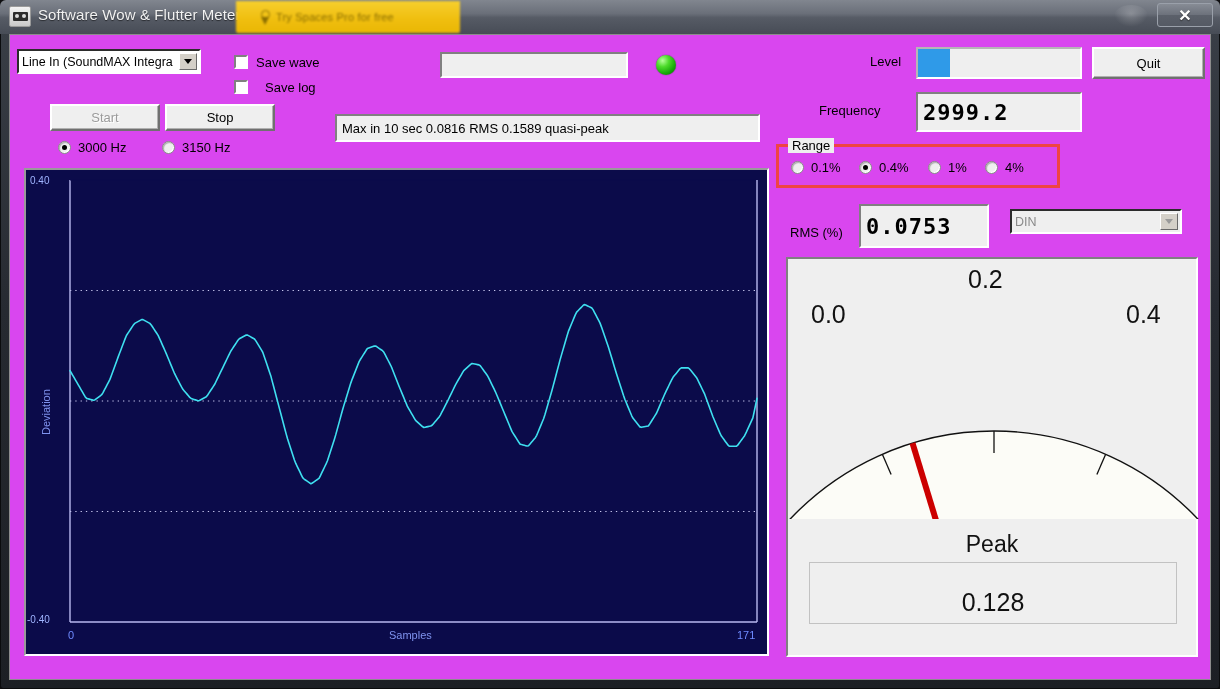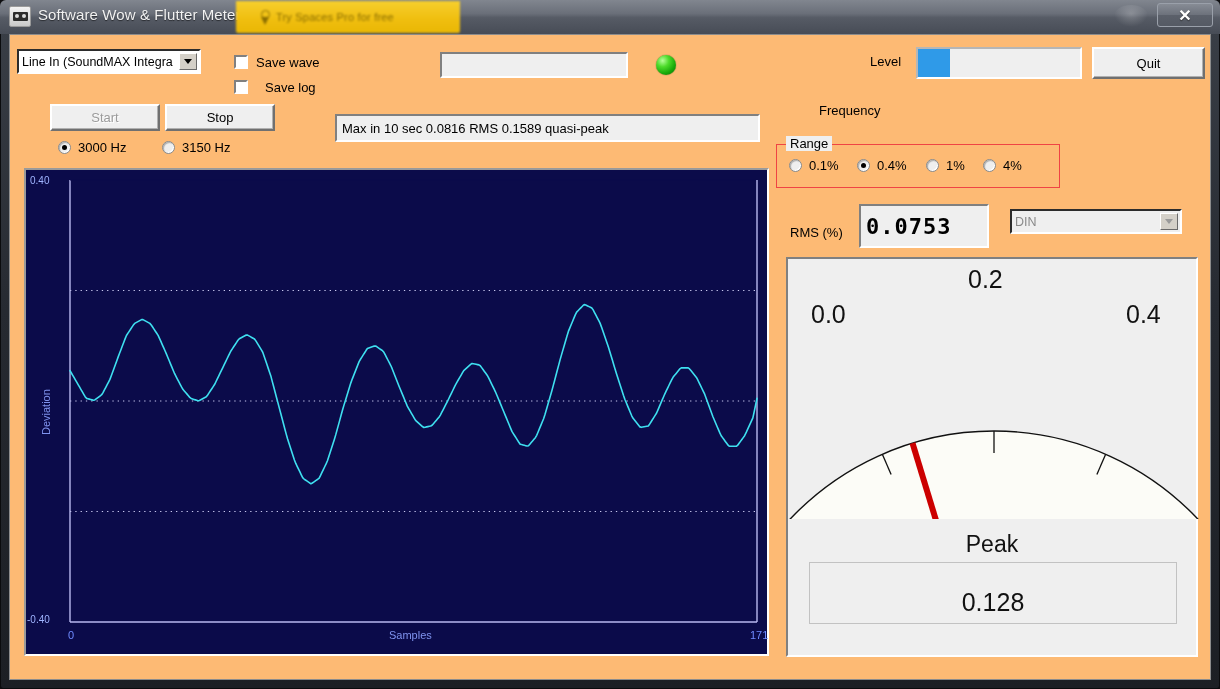--- a/index.html
+++ b/index.html
@@ -100,21 +100,21 @@
   .win-orb {
     position: absolute; right: 72px; top: 5px;
     width: 34px; height: 22px; border-radius: 50%;
     background: radial-gradient(ellipse at 50% 40%, rgba(255,255,255,.22), rgba(255,255,255,0) 70%);
   }
 
   
   .client {
     position: absolute; left: 9px; top: 34px;
     width: 1202px; height: 646px;
-    background: #fdba74;
+    background: #d946ef;
     border: 1px solid #8c8c8c;
   }
 
   
   .lbl { font-size: 13px; color: #000; font-family: "Liberation Sans", sans-serif; }
 
   .combo {
     position: absolute;
     background: #ffffff;
     border: 2px inset #dcdcdc;
@@ -190,21 +190,21 @@
     position: relative; cursor: pointer;
   }
   .rdo.on::after {
     content: ""; position: absolute; left: 3px; top: 3px;
     width: 5px; height: 5px; border-radius: 50%; background: #000;
   }
 
   
   .groupbox {
     position: absolute;
-    border: 1px solid #ef4444;
+    border: 3px solid #ef4444;
   }
   .groupbox > .gtitle {
     position: absolute; left: 9px; top: -9px;
     background: #efefef; padding: 0 4px;
     font-size: 13px; color: #000;
   }
 
   
   .led {
     position: absolute; width: 20px; height: 20px; border-radius: 50%;
@@ -335,32 +335,35 @@
         <line id="axis-left" x1="44" y1="10" x2="44" y2="452" stroke="#b9b9f0" stroke-width="1.4"></line>
         <line id="axis-bottom" x1="44" y1="452" x2="731" y2="452" stroke="#b9b9f0" stroke-width="1.4"></line>
         <line id="axis-top" x1="44" y1="10" x2="731" y2="10" stroke="#0b0b4a" stroke-width="1"></line>
         <line id="axis-right" x1="731" y1="10" x2="731" y2="452" stroke="#b9b9f0" stroke-width="1.4"></line>
         <polyline id="chart-line" fill="none" stroke="#3fe0f0" stroke-width="1.6" stroke-linejoin="round" stroke-linecap="round" points="44.00,200.61 45.38,202.98 46.75,205.35 48.13,207.71 49.51,210.08 50.88,212.45 52.26,214.81 53.64,217.18 55.01,219.55 56.39,221.91 57.77,224.28 59.14,226.65 60.52,228.36 61.90,228.74 63.27,229.12 64.65,229.50 66.03,229.88 67.40,230.25 68.78,229.94 70.16,228.89 71.54,227.85 72.91,226.81 74.29,225.77 75.67,224.73 77.04,222.63 78.42,219.98 79.80,217.33 81.17,214.68 82.55,212.03 83.93,209.38 85.30,205.80 86.68,202.01 88.06,198.23 89.43,194.44 90.81,190.65 92.19,186.87 93.56,183.27 94.94,179.67 96.32,176.07 97.69,172.47 99.07,168.88 100.45,165.50 101.82,163.42 103.20,161.34 104.58,159.25 105.95,157.17 107.33,155.09 108.71,153.42 110.08,152.66 111.46,151.90 112.84,151.14 114.21,150.39 115.59,149.63 116.97,149.59 118.34,150.35 119.72,151.10 121.10,151.86 122.47,152.62 123.85,153.38 125.23,154.98 126.61,157.06 127.98,159.14 129.36,161.23 130.74,163.31 132.11,165.39 133.49,168.31 134.87,171.43 136.24,174.56 137.62,177.68 139.00,180.80 140.37,183.93 141.75,187.23 143.13,190.55 144.50,193.86 145.88,197.17 147.26,200.49 148.63,203.72 150.01,206.37 151.39,209.02 152.76,211.67 154.14,214.32 155.52,216.97 156.89,219.32 158.27,220.92 159.65,222.53 161.02,224.14 162.40,225.75 163.78,227.36 165.15,228.45 166.53,228.93 167.91,229.40 169.28,229.87 170.66,230.35 172.04,230.82 173.41,230.53 174.79,229.77 176.17,229.02 177.55,228.26 178.92,227.50 180.30,226.74 181.68,224.95 183.05,222.87 184.43,220.78 185.81,218.70 187.18,216.62 188.56,214.53 189.94,211.73 191.31,208.89 192.69,206.05 194.07,203.21 195.44,200.37 196.82,197.53 198.20,194.69 199.57,191.85 200.95,189.01 202.33,186.17 203.70,183.33 205.08,180.70 206.46,178.62 207.83,176.54 209.21,174.45 210.59,172.37 211.96,170.29 213.34,168.79 214.72,168.03 216.09,167.27 217.47,166.52 218.85,165.76 220.22,165.00 221.60,165.16 222.98,165.91 224.35,166.67 225.73,167.43 227.11,168.19 228.48,168.94 229.86,170.86 231.24,173.13 232.62,175.40 233.99,177.68 235.37,179.95 236.75,182.22 238.12,186.17 239.50,190.24 240.88,194.31 242.25,198.38 243.63,202.45 245.01,206.62 246.38,211.83 247.76,217.04 249.14,222.24 250.51,227.45 251.89,232.66 253.27,237.86 254.64,243.07 256.02,248.28 257.40,253.48 258.77,258.69 260.15,263.90 261.53,268.71 262.90,272.97 264.28,277.23 265.66,281.49 267.03,285.75 268.41,290.01 269.79,293.44 271.16,296.28 272.54,299.12 273.92,301.96 275.29,304.80 276.67,307.64 278.05,309.06 279.42,310.01 280.80,310.95 282.18,311.90 283.56,312.85 284.93,313.79 286.31,313.01 287.69,312.06 289.06,311.12 290.44,310.17 291.82,309.22 293.19,308.13 294.57,305.29 295.95,302.45 297.32,299.61 298.70,296.77 300.08,293.93 301.45,290.75 302.83,286.49 304.21,282.23 305.58,277.97 306.96,273.71 308.34,269.45 309.71,264.89 311.09,259.87 312.47,254.85 313.84,249.84 315.22,244.82 316.60,239.80 317.97,235.11 319.35,230.66 320.73,226.21 322.10,221.76 323.48,217.31 324.86,212.86 326.23,209.10 327.61,205.60 328.99,202.10 330.36,198.59 331.74,195.09 333.12,191.59 334.49,189.27 335.87,187.09 337.25,184.92 338.63,182.74 340.00,180.56 341.38,178.48 342.76,178.01 344.13,177.54 345.51,177.06 346.89,176.59 348.26,176.12 349.64,175.96 351.02,176.91 352.39,177.85 353.77,178.80 355.15,179.75 356.52,180.69 357.90,182.30 359.28,184.95 360.65,187.60 362.03,190.25 363.41,192.90 364.78,195.55 366.16,198.67 367.54,202.17 368.91,205.68 370.29,209.18 371.67,212.68 373.04,216.18 374.42,219.55 375.80,222.86 377.17,226.18 378.55,229.49 379.93,232.80 381.30,236.12 382.68,238.60 384.06,240.97 385.43,243.33 386.81,245.70 388.19,248.07 389.57,250.39 390.94,251.62 392.32,252.85 393.70,254.08 395.07,255.31 396.45,256.54 397.83,257.46 399.20,257.18 400.58,256.89 401.96,256.61 403.33,256.33 404.71,256.04 406.09,255.27 407.46,253.66 408.84,252.05 410.22,250.44 411.59,248.83 412.97,247.22 414.35,245.06 415.72,242.41 417.10,239.76 418.48,237.11 419.85,234.46 421.23,231.81 422.61,229.02 423.98,226.18 425.36,223.34 426.74,220.50 428.11,217.66 429.49,214.82 430.87,212.39 432.24,210.02 433.62,207.66 435.00,205.29 436.37,202.92 437.75,200.58 439.13,199.35 440.51,198.12 441.88,196.89 443.26,195.66 444.64,194.43 446.01,193.48 447.39,193.77 448.77,194.05 450.14,194.34 451.52,194.62 452.90,194.90 454.27,195.75 455.65,197.65 457.03,199.54 458.40,201.43 459.78,203.33 461.16,205.22 462.53,207.60 463.91,210.44 465.29,213.28 466.66,216.12 468.04,218.96 469.42,221.80 470.79,224.96 472.17,228.27 473.55,231.59 474.92,234.90 476.30,238.21 477.68,241.53 479.05,244.84 480.43,248.15 481.81,251.47 483.18,254.78 484.56,258.09 485.94,261.40 487.31,263.58 488.69,265.75 490.07,267.93 491.44,270.11 492.82,272.29 494.20,274.16 495.58,274.54 496.95,274.92 498.33,275.30 499.71,275.67 501.08,276.05 502.46,275.77 503.84,274.16 505.21,272.55 506.59,270.94 507.97,269.33 509.34,267.72 510.72,265.27 512.10,261.95 513.47,258.64 514.85,255.33 516.23,252.01 517.60,248.70 518.98,244.45 520.36,239.71 521.73,234.98 523.11,230.25 524.49,225.51 525.86,220.78 527.24,215.66 528.62,210.45 529.99,205.24 531.37,200.04 532.75,194.83 534.12,189.62 535.50,184.88 536.88,180.15 538.25,175.42 539.63,170.68 541.01,165.95 542.38,161.43 543.76,158.12 545.14,154.81 546.52,151.49 547.89,148.18 549.27,144.87 550.65,142.15 552.02,140.73 553.40,139.31 554.78,137.89 556.15,136.47 557.53,135.05 558.91,134.63 560.28,135.29 561.66,135.96 563.04,136.62 564.41,137.28 565.79,137.94 567.17,139.89 568.54,142.54 569.92,145.19 571.30,147.84 572.67,150.49 574.05,153.14 575.43,156.86 576.80,160.83 578.18,164.81 579.56,168.79 580.93,172.76 582.31,176.74 583.69,181.27 585.06,185.81 586.44,190.35 587.82,194.90 589.19,199.44 590.57,203.95 591.95,208.21 593.32,212.47 594.70,216.73 596.08,220.99 597.45,225.25 598.83,229.23 600.21,232.54 601.59,235.85 602.96,239.17 604.34,242.48 605.72,245.79 607.09,248.36 608.47,250.07 609.85,251.77 611.22,253.47 612.60,255.18 613.98,256.88 615.35,257.34 616.73,257.06 618.11,256.77 619.48,256.49 620.86,256.21 622.24,255.92 623.61,254.14 624.99,251.97 626.37,249.79 627.74,247.61 629.12,245.43 630.50,243.26 631.87,240.09 633.25,236.87 634.63,233.65 636.00,230.43 637.38,227.21 638.76,224.04 640.13,221.20 641.51,218.36 642.89,215.52 644.26,212.68 645.64,209.84 647.02,207.32 648.39,205.61 649.77,203.91 651.15,202.20 652.53,200.50 653.90,198.80 655.28,197.85 656.66,197.85 658.03,197.85 659.41,197.85 660.79,197.85 662.16,197.85 663.54,198.89 664.92,200.59 666.29,202.29 667.67,204.00 669.05,205.70 670.42,207.41 671.80,209.99 673.18,212.83 674.55,215.67 675.93,218.51 677.31,221.35 678.68,224.19 680.06,227.91 681.44,231.70 682.81,235.49 684.19,239.27 685.57,243.06 686.94,246.79 688.32,250.01 689.70,253.23 691.07,256.45 692.45,259.66 693.83,262.88 695.20,265.75 696.58,267.65 697.96,269.54 699.33,271.43 700.71,273.33 702.09,275.22 703.46,276.31 704.84,276.31 706.22,276.31 707.60,276.31 708.97,276.31 710.35,276.31 711.73,275.19 713.10,273.29 714.48,271.40 715.86,269.51 717.23,267.61 718.61,265.72 719.99,262.97 721.36,259.94 722.74,256.91 724.12,253.88 725.49,250.85 726.87,247.82 728.25,241.49 729.62,234.86 731.00,228.24"></polyline>
       </svg>
 
       <div class="chart-ylab-top" style="left:4px; top:5px;">0.40</div>
       <div class="chart-ylab-bot" style="left:1px; top:444px;">-0.40</div>
       <div class="chart-xlab" style="left:42px; top:459px;">0</div>
-      <div class="chart-xlab" style="left:711px; top:459px;margin-left:13px;">171</div>
+      <div class="chart-xlab" style="left:711px; top:459px;">171</div>
       <div class="chart-axis-title" style="left:363px; top:459px;">Samples</div>
       <div class="ylabel-rot" style="left:14px; top:265px;">Deviation</div>
     </div>
 
     <div class="lbl" style="position:absolute; left:860px; top:19px;">Level</div>
     <div class="field" style="left:906px; top:12px; width:166px; height:32px; background:#efefef; padding:0; border-color:#b6b6b6 #ffffff #ffffff #b6b6b6;">
       <div id="level-fill" style="height: 100%; background: rgb(47, 154, 232); width: 20%;"></div>
     </div>
     <div class="btn" style="left:1082px; top:12px; width:113px; height:32px;">Quit</div>
 
     <div class="lbl" style="position:absolute; left:809px; top:68px;">Frequency</div>
+    <div class="field" style="left:906px; top:57px; width:166px; height:40px;">
+      <span class="bigval">2999.2</span>
+    </div>
 
     <div class="groupbox" style="left:766px; top:109px; width:284px; height:44px;">
       <span class="gtitle">Range</span>
       <div class="rdrow" style="left:12px; top:13px;">
         <span class="rdo"></span>
         <span class="lbl">0.1%</span>
       </div>
       <div class="rdrow" style="left:80px; top:13px;">
         <span class="rdo on"></span>
         <span class="lbl">0.4%</span>

